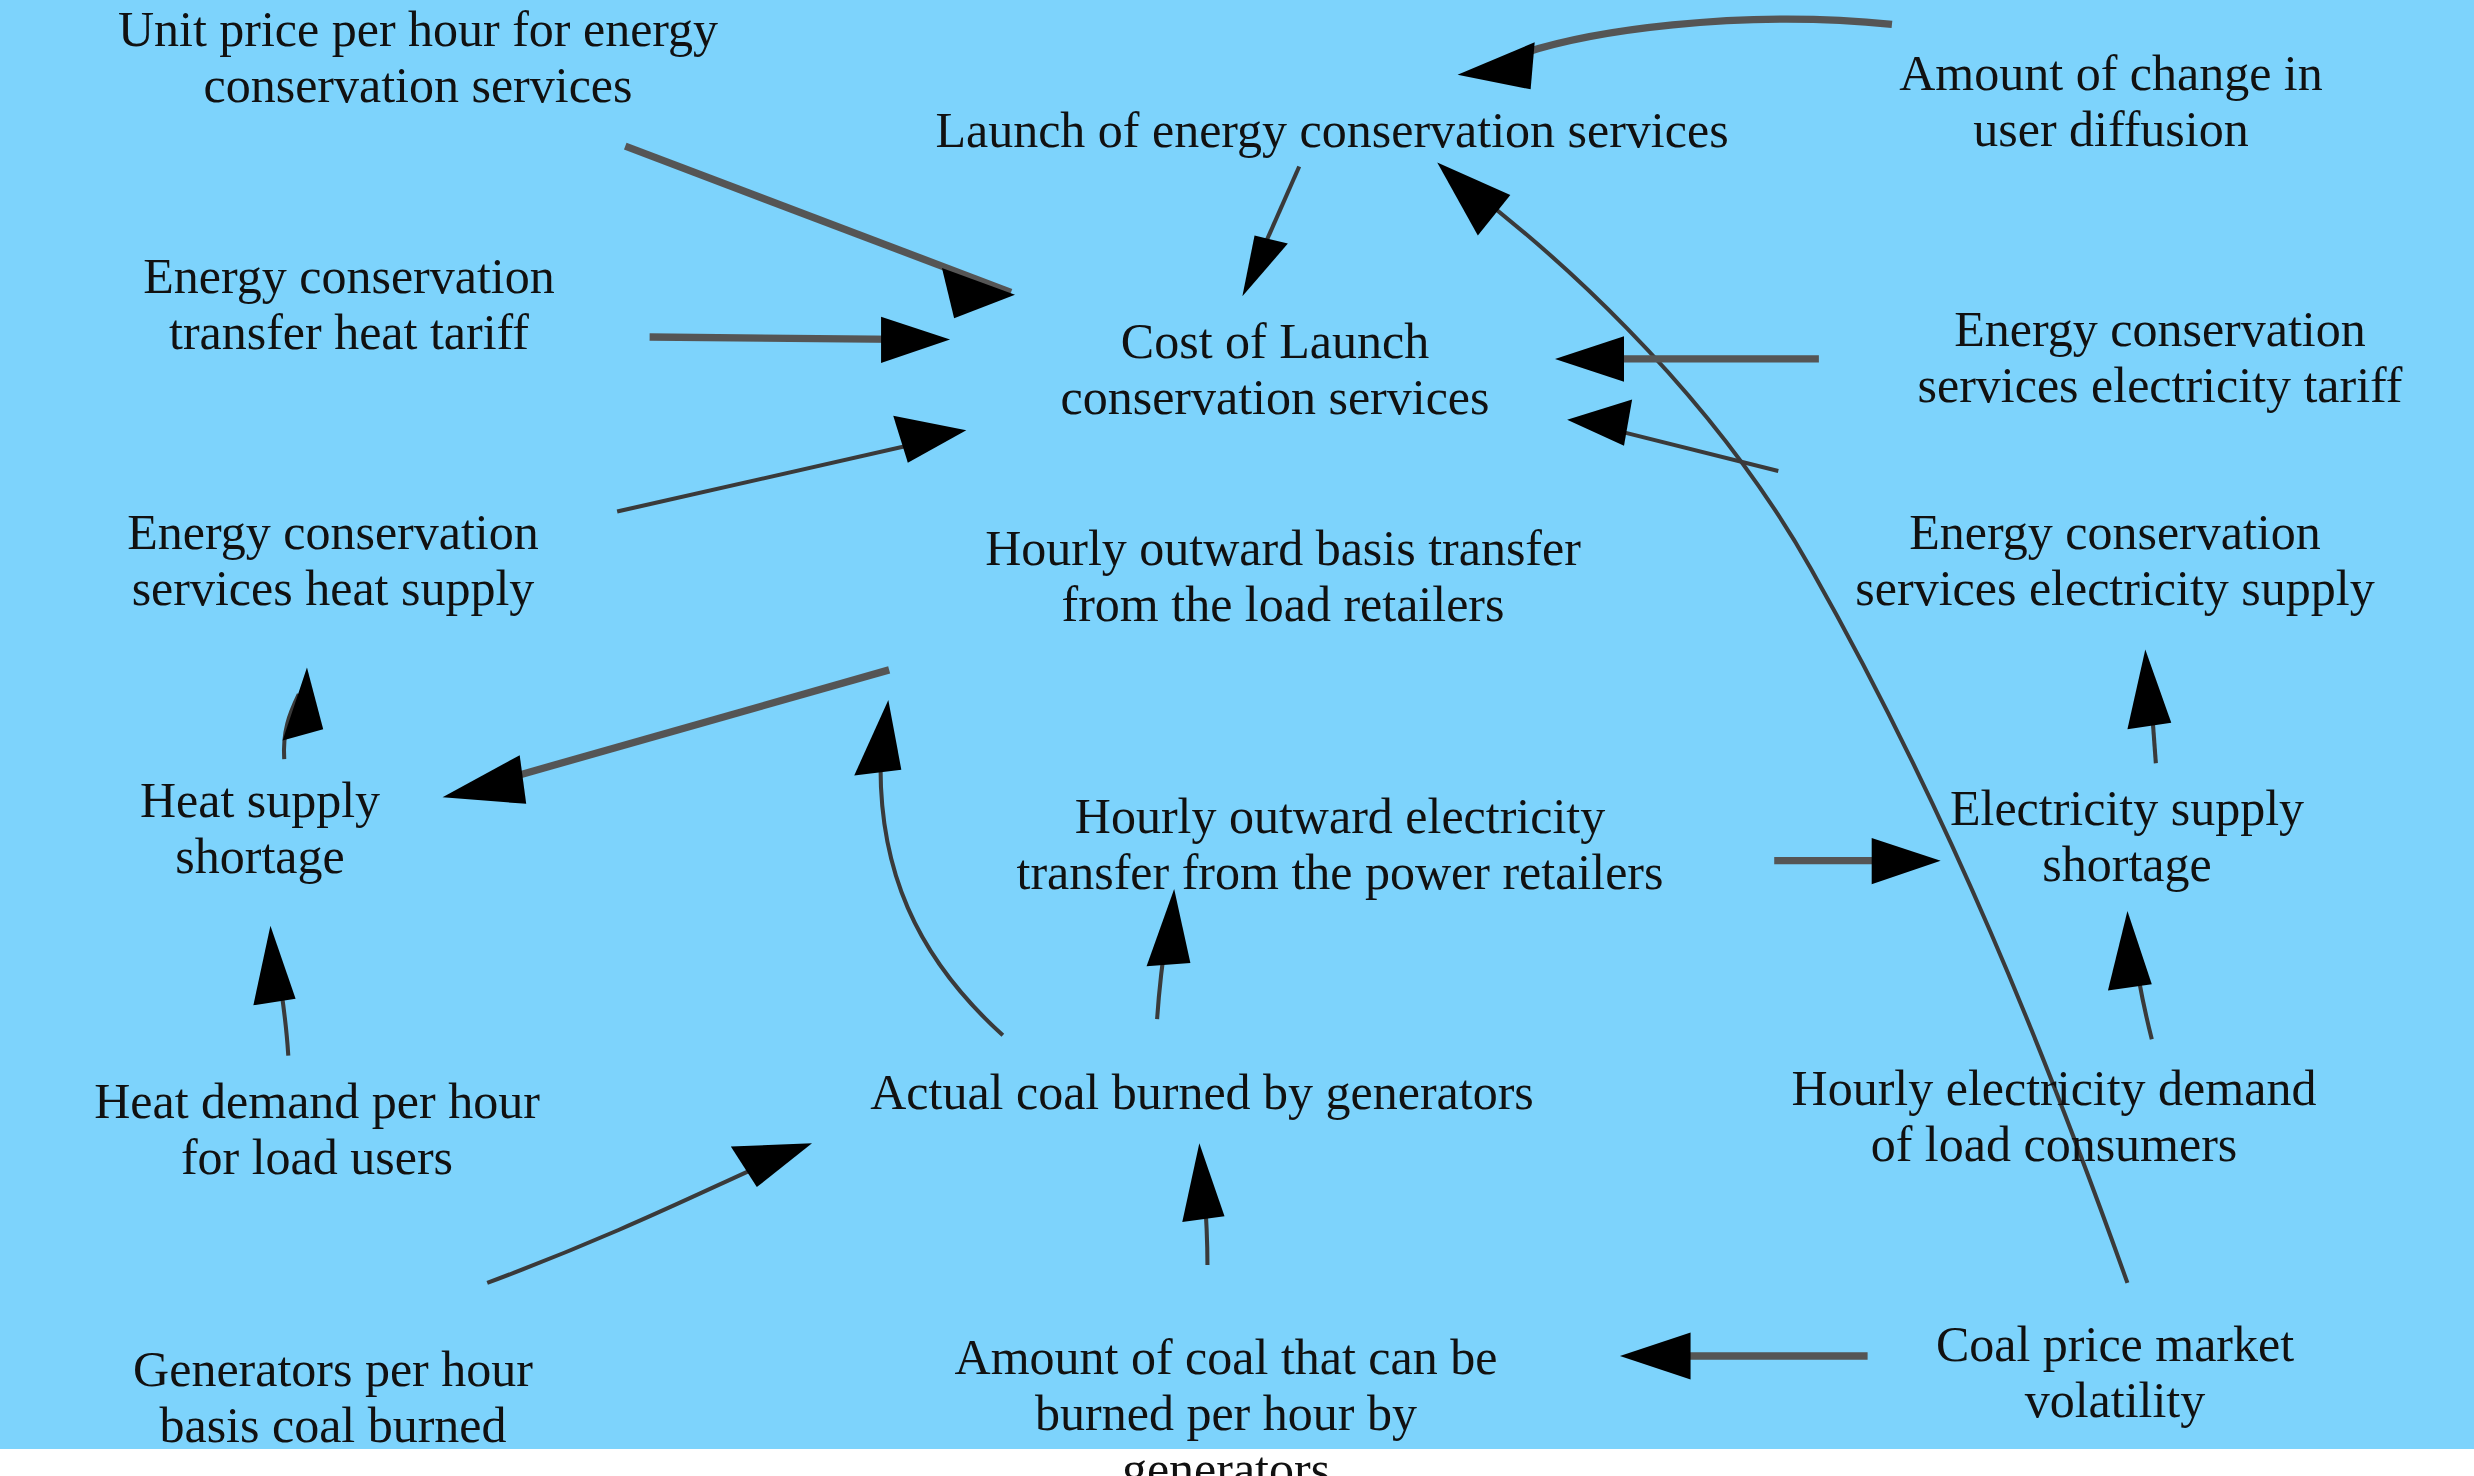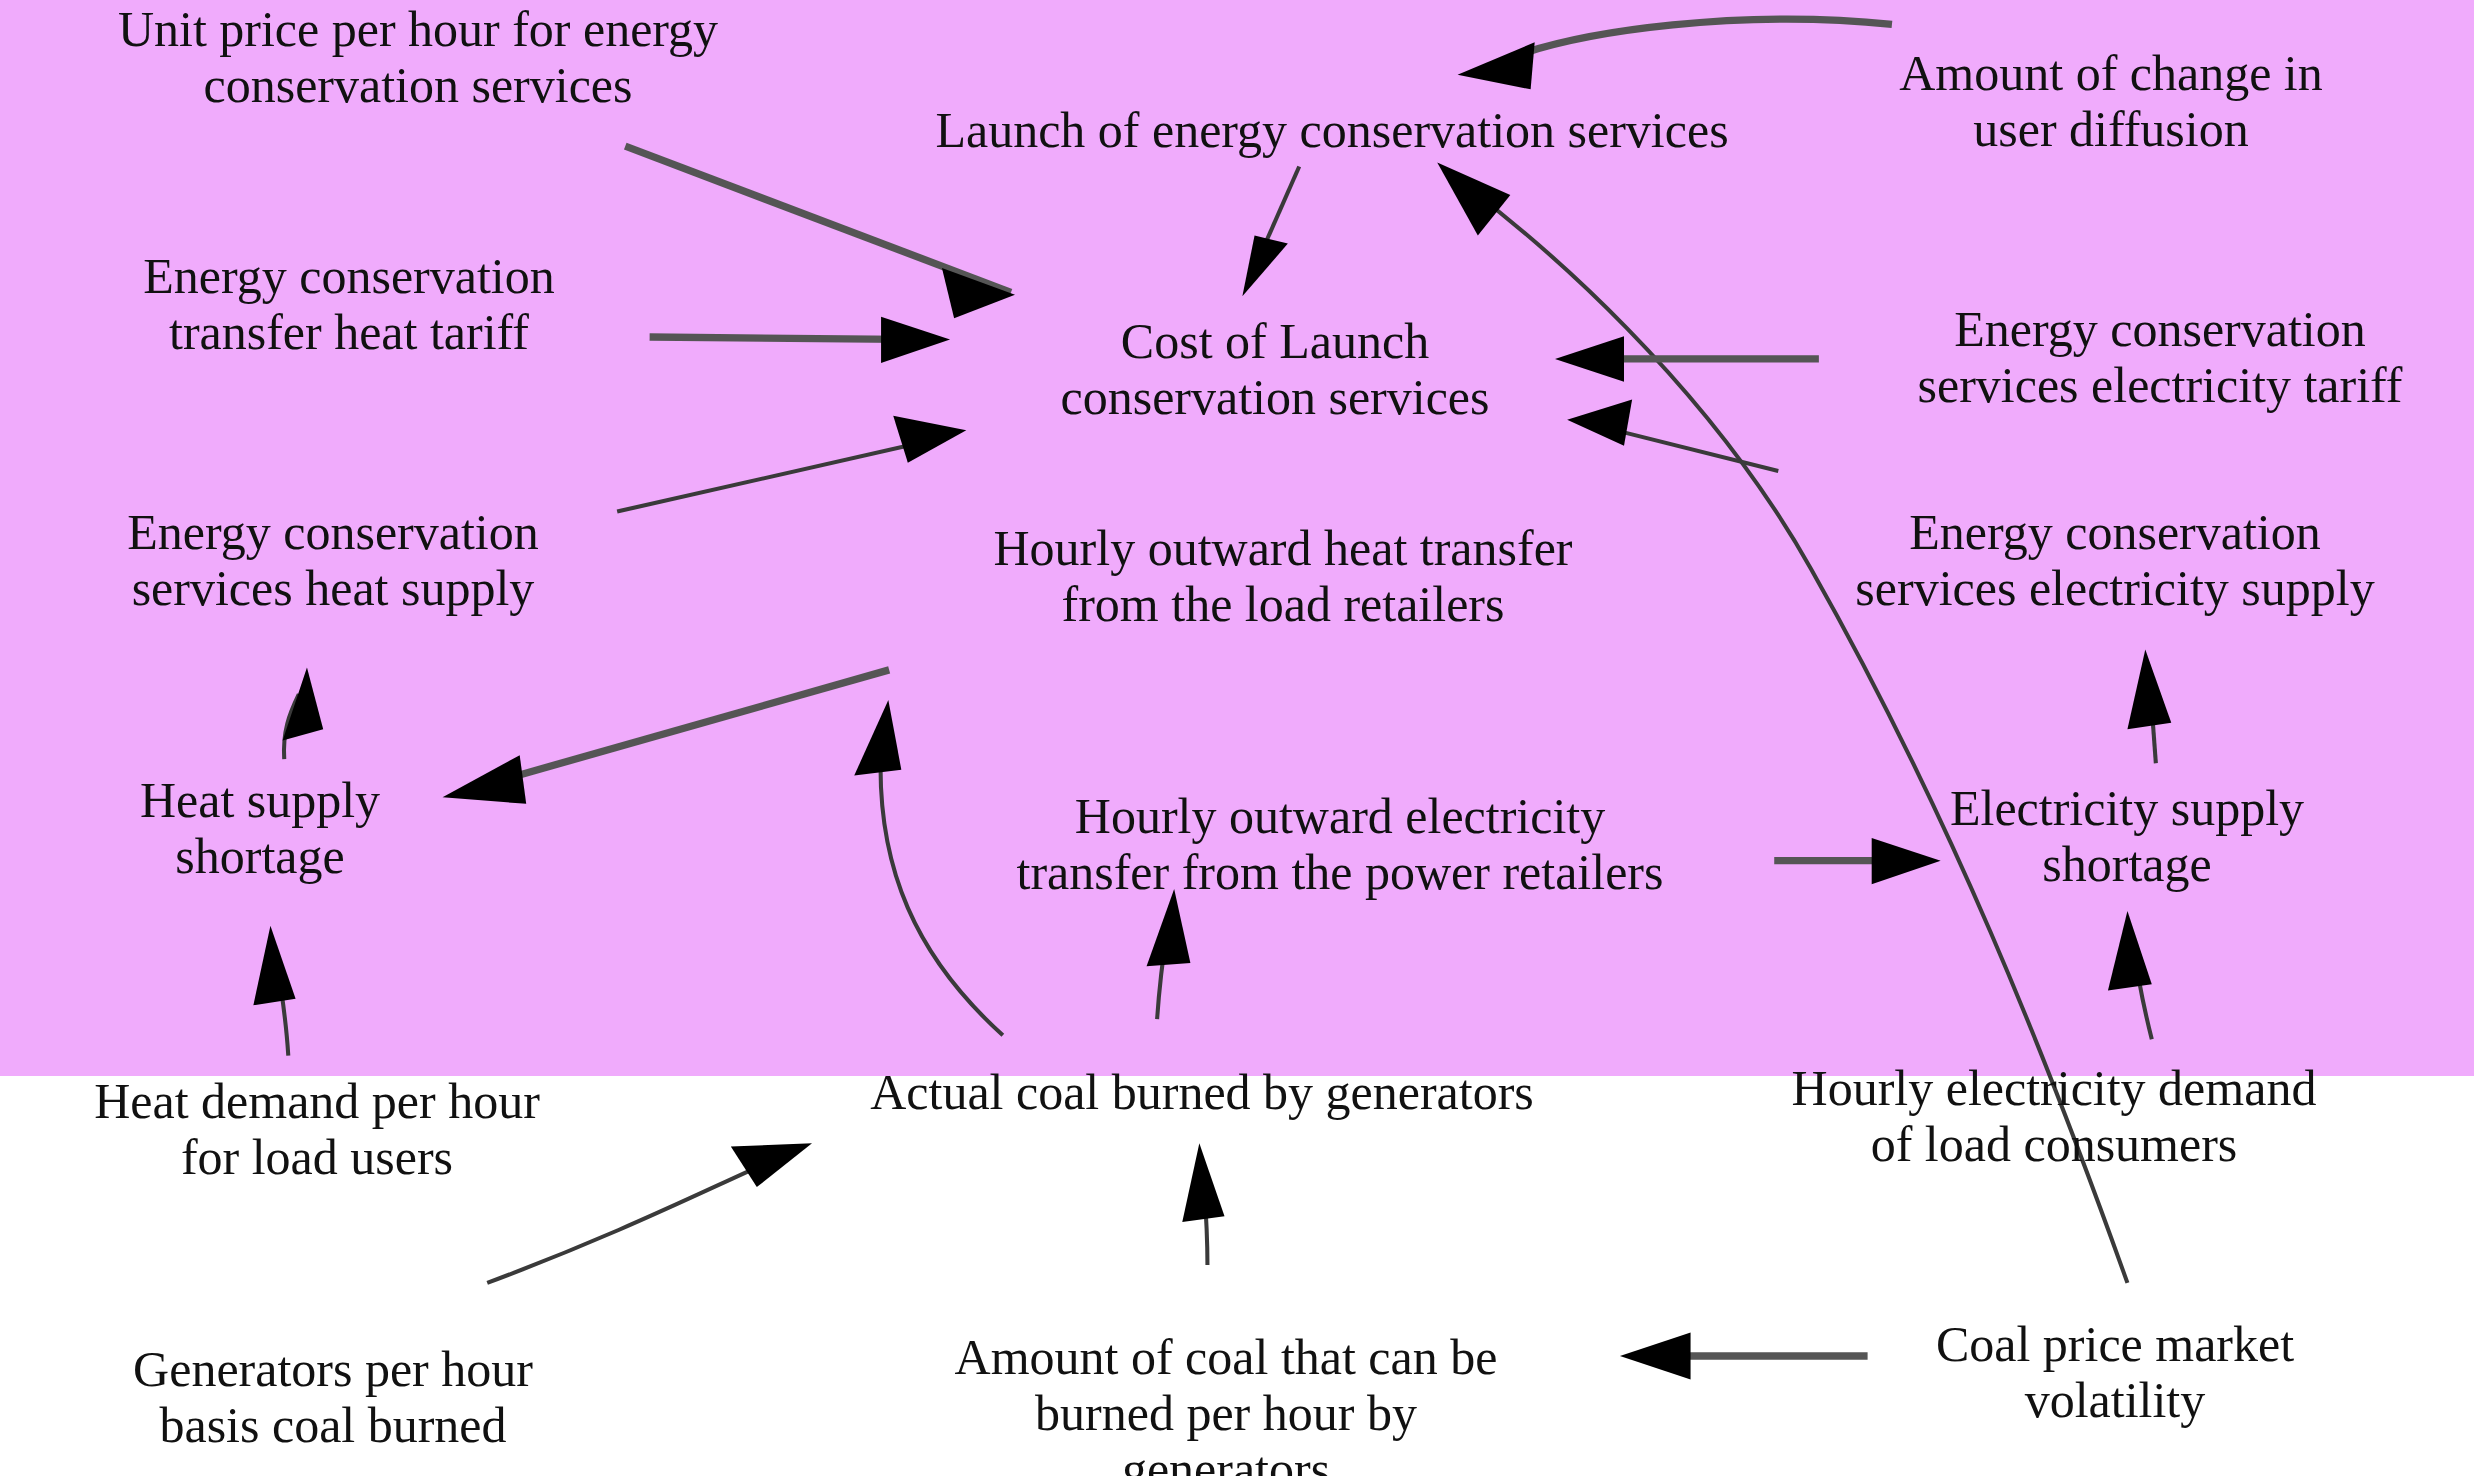--- a/index.html
+++ b/index.html
@@ -1,21 +1,21 @@
 <!DOCTYPE html>
 <html style="font-size:13px"><head>
 <meta charset="utf-8">
 <style>
   html,body{margin:0;padding:0;background:#ffffff;}
   body{
     font-family:"Liberation Serif","DejaVu Serif",serif;
     color:#111111;
     width:2475px;height:1477px;overflow:hidden;
   }
-  #diagram-root{position:relative;width:2475px;height:1076px;background:#f0abfc;}
+  #diagram-root{position:relative;width:2475px;height:1449px;background:#7dd3fc;}
   svg#cld{position:absolute;top:0;left:0;width:2475px;height:1477px;}
   .node-label{
     position:absolute;
     font-family:"Liberation Serif","DejaVu Serif",serif;
     font-size:50px;
     line-height:1.12;
     color:#111111;
     text-align:center;
     white-space:pre;
     letter-spacing:0px;
@@ -137,21 +137,21 @@
   <div class="node-label" style="left:2111px; top:101px;"><span>Amount of change in</span><br><span>user diffusion</span></div>
 
   <div class="node-label" style="left:349px;  top:304px;"><span>Energy conservation</span><br><span>transfer heat tariff</span></div>
 
   <div class="node-label" style="left:1275px; top:369px;"><span>Cost of Launch</span><br><span>conservation services</span></div>
 
   <div class="node-label" style="left:2160px; top:357px;"><span>Energy conservation</span><br><span>services electricity tariff</span></div>
 
   <div class="node-label" style="left:333px;  top:560px;"><span>Energy conservation</span><br><span>services heat supply</span></div>
 
-  <div class="node-label" style="left:1283px; top:576px;"><span>Hourly outward heat transfer</span><br><span>from the load retailers</span></div>
+  <div class="node-label" style="left:1283px; top:576px;"><span>Hourly outward basis transfer</span><br><span>from the load retailers</span></div>
 
   <div class="node-label" style="left:2115px; top:560px;"><span>Energy conservation</span><br><span>services electricity supply</span></div>
 
   <div class="node-label" style="left:260px;  top:828px;"><span>Heat supply</span><br><span>shortage</span></div>
 
   <div class="node-label" style="left:1340px; top:844px;"><span>Hourly outward electricity</span><br><span>transfer from the power retailers</span></div>
 
   <div class="node-label" style="left:2127px; top:836px;"><span>Electricity supply</span><br><span>shortage</span></div>
 
   <div class="node-label" style="left:317px;  top:1129px;"><span>Heat demand per hour</span><br><span>for load users</span></div>

